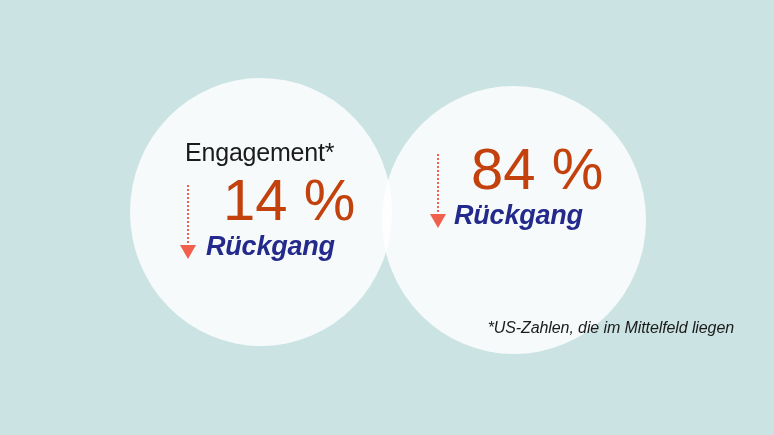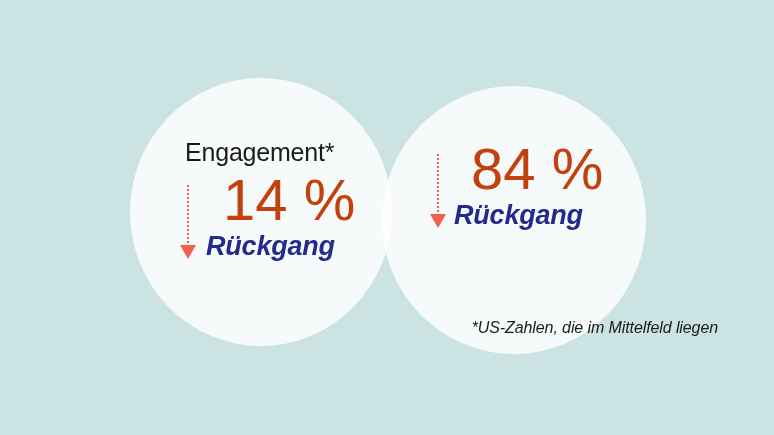--- a/index.html
+++ b/index.html
@@ -143,21 +143,21 @@
     line-height: 1;
     white-space: nowrap;
   }
 
   #panel-engagement .stat-caption { left: 66px; }
   #panel-produktivitaet .stat-caption { left: 62px; }
 
   
   #footnote {
     position: absolute;
-    right: 56px;
+    right: 40px;
     bottom: 22px;
     font-size: 16px;
     font-style: italic;
     font-weight: 400;
     color: #1b1b1b;
     letter-spacing: -0.1px;
     white-space: nowrap;
   }
 </style>
 </head>

